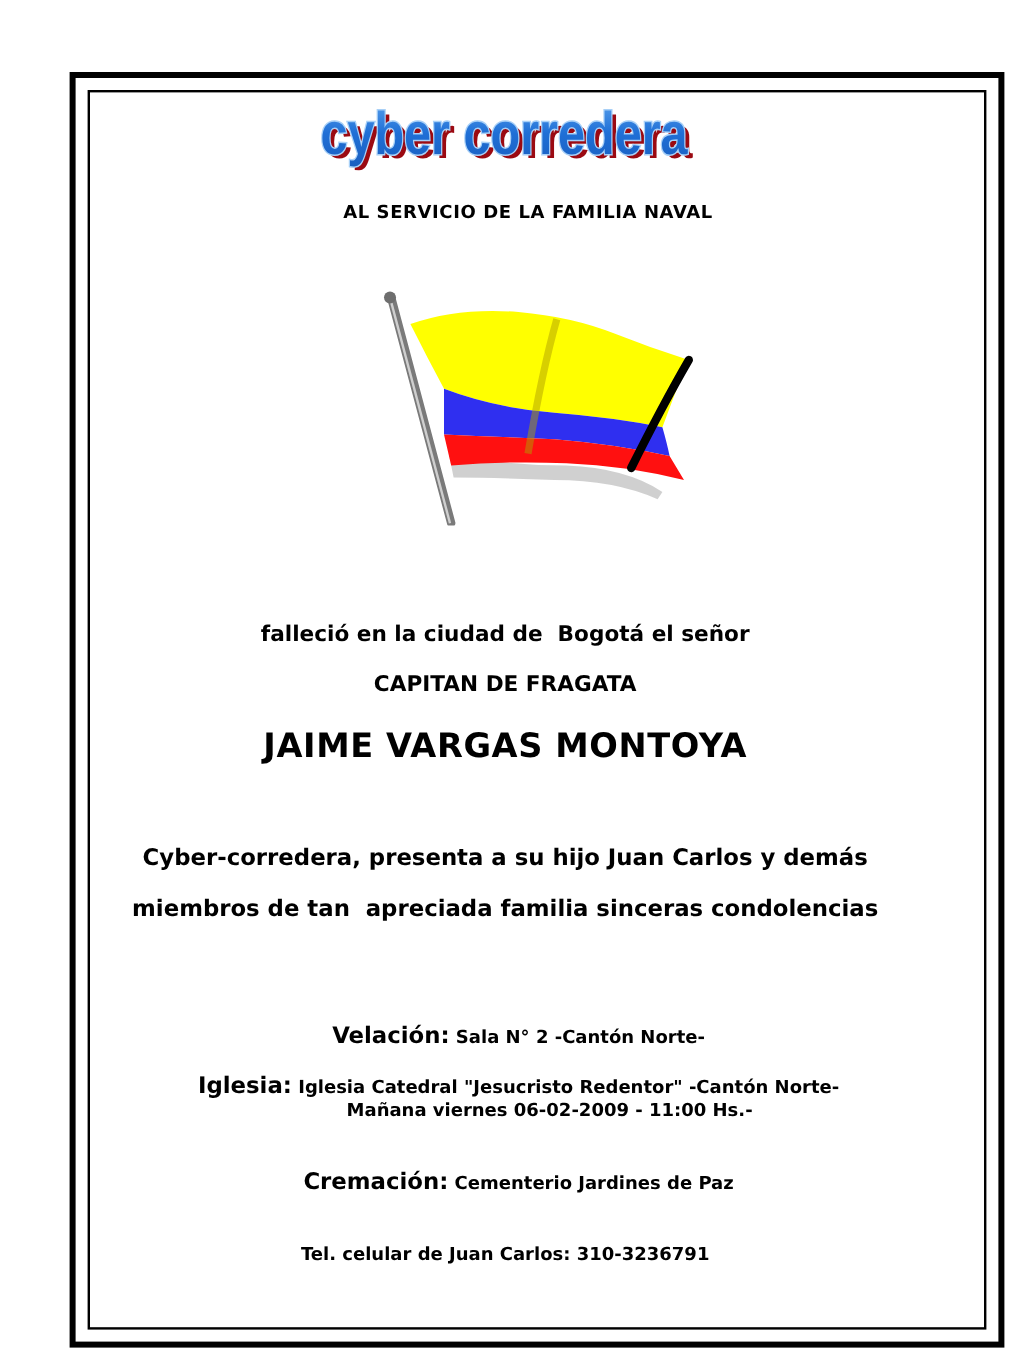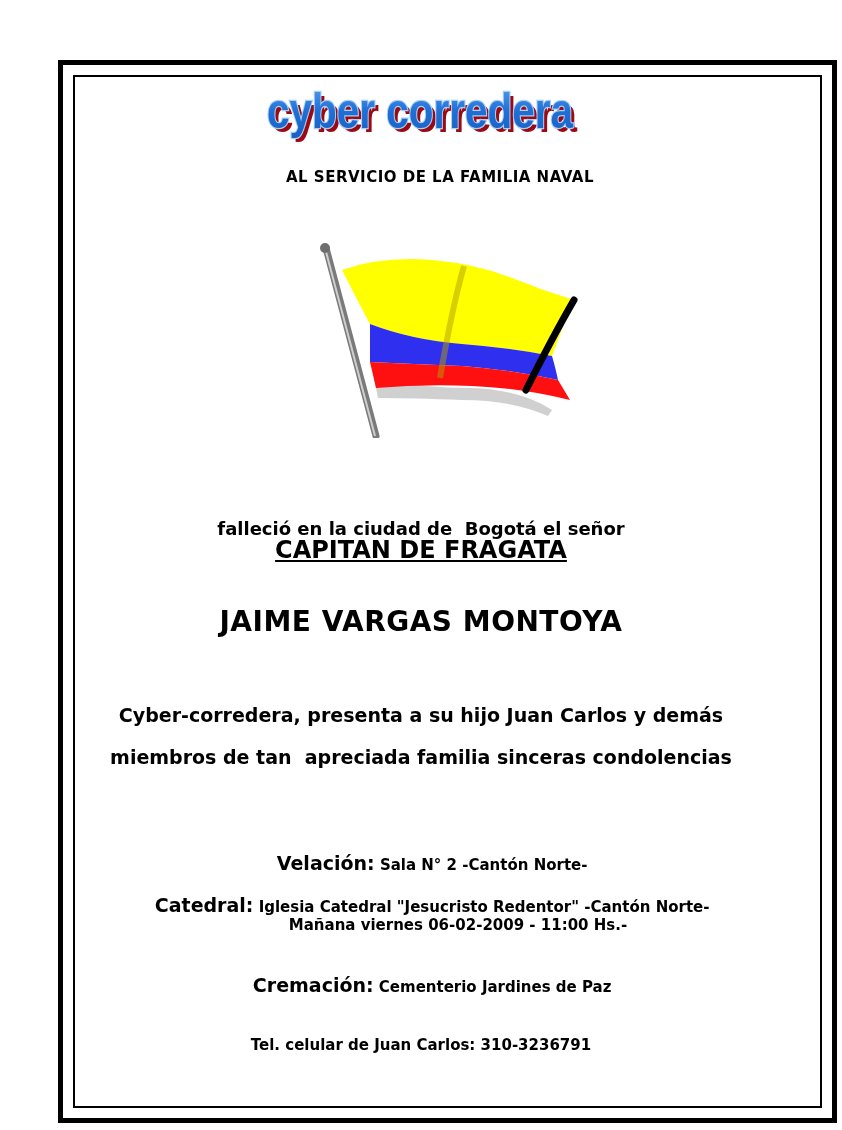--- a/index.html
+++ b/index.html
@@ -57,21 +57,21 @@
     .tagline { top: 168px; font-size: 15px; letter-spacing: 0.5px; padding-left: 19px; }
     .flag-wrap {
       position: absolute;
       left: 312px;
       top: 238px;
       width: 270px;
       height: 200px;
     }
     .l1 { top: 475px; font-size: 18px; letter-spacing: 0.3px; }
     .l2 { top: 518px; font-size: 18px; }
-    .l3 { top: 536px; font-size: 24px; text-decoration: underline; }
+    .l3 { top: 560px; font-size: 18px; }
     .l4 { top: 605px; font-size: 28px; letter-spacing: 0.5px; }
     .l5 { top: 664px; font-size: 15px; }
     .l6 { top: 704px; font-size: 19px; }
     .l7 { top: 746px; font-size: 19px; }
     .detail-label { font-size: 19px; font-weight: bold; }
     .detail-value { font-size: 15px; font-weight: bold; }
     .d1 { top: 833px; }
     .d2 { top: 875px; }
     .d3 { top: 916px; font-size: 15px; margin-left: 37px; }
     .d4 { top: 955px; }
@@ -126,21 +126,21 @@
   <div class="line l2">falleció en la ciudad de  Bogotá el señor</div>
   <div class="line l3">CAPITAN DE FRAGATA</div>
   <div class="line l4">JAIME VARGAS MONTOYA</div>
   <div class="line l7">miembros de tan  apreciada familia sinceras condolencias</div>
   <div class="line l6">Cyber-corredera, presenta a su hijo Juan Carlos y demás</div>
 
   <div class="line d1">
     <span class="detail-label">Velación:</span><span class="detail-value"> Sala N° 2 -Cantón Norte-</span>
   </div>
   <div class="line d2">
-    <span class="detail-label">Catedral:</span><span class="detail-value"> Iglesia Catedral "Jesucristo Redentor" -Cantón Norte-</span>
+    <span class="detail-label">Iglesia:</span><span class="detail-value"> Iglesia Catedral "Jesucristo Redentor" -Cantón Norte-</span>
   </div>
   <div class="line d3">Mañana viernes 06-02-2009 - 11:00 Hs.-</div>
   <div class="line d4">
     <span class="detail-label">Cremación:</span><span class="detail-value"> Cementerio Jardines de Paz</span>
   </div>
 
   <div class="line phone">Tel. celular de Juan Carlos: 310-3236791</div>
 
 </div>
 

